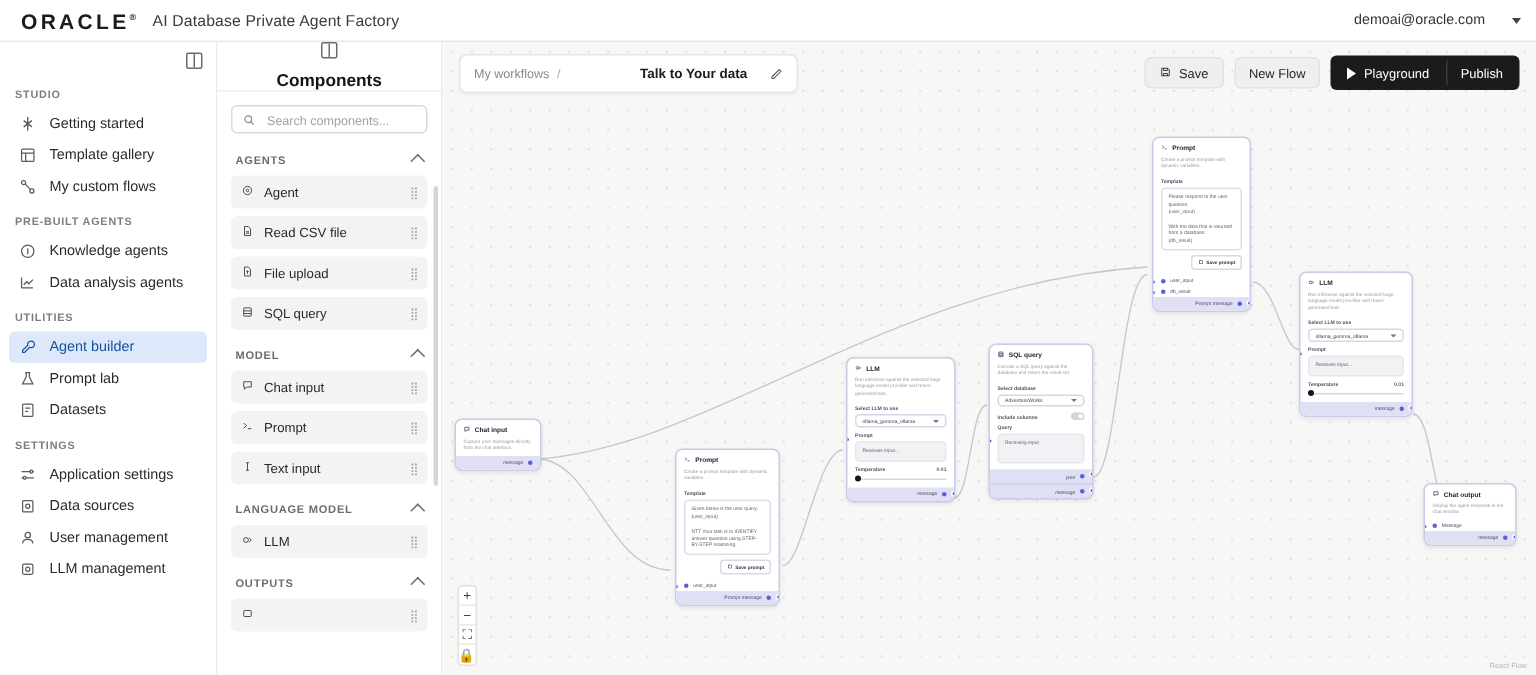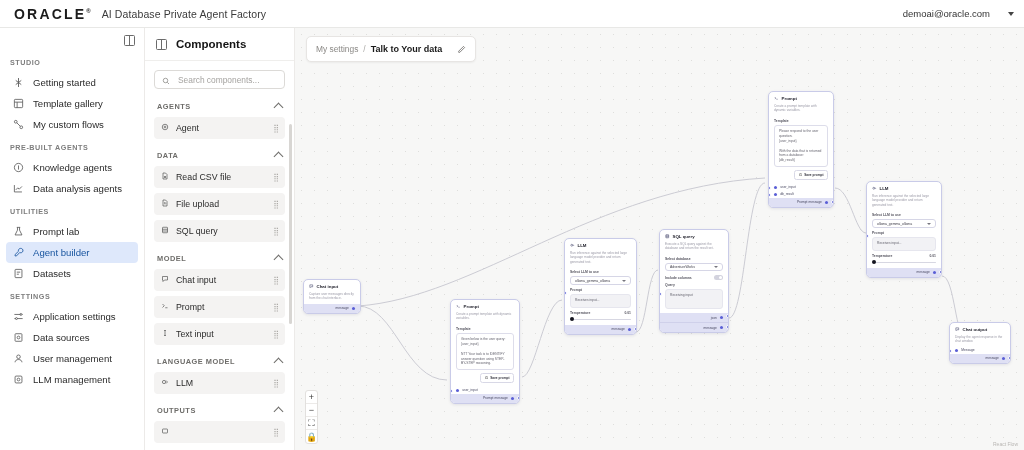--- a/index.html
+++ b/index.html
@@ -54,21 +54,21 @@
   .ni { width:12px; height:12px; display:flex; align-items:center; justify-content:center; color:#5a5a5a; flex:0 0 12px; }
   .ni svg { display:block; }
   
   .components {
     width:150px; flex:0 0 150px; background:#fff;
     border-right:1px solid #eceae8; display:flex; flex-direction:column;
     position:relative;
   }
   .comp-head {
     display:flex; align-items:center; gap:9px; height:33px;
-    padding:0 11px; border-bottom:1px solid #efeeec;
+    padding:0 11px; border-bottom:1px solid #efeeec;flex-direction:column;
   }
   .comp-head-title { font-size:11.5px; font-weight:700; color:#141414; }
   .search-wrap { padding:9px 9px 6px 9px; }
   .search-box {
     display:flex; align-items:center; gap:6px; height:19px;
     border:1px solid #dcdad7; border-radius:4px; padding:0 7px; background:#fff;
   }
   .search-box input {
     border:0; outline:0; width:100%; font-size:8.4px; color:#2d2d2d;
     background:transparent; font-family:"Liberation Sans", sans-serif;
@@ -101,21 +101,21 @@
     background-size:13px 13px;
   }
   .breadcrumb-card {
     position:absolute; left:11px; top:8px; z-index:12;
     background:#fff; border:1px solid #e7e5e3; border-radius:5px;
     height:26px; display:flex; align-items:center; gap:5px; padding:0 9px;
     box-shadow:0 1px 2px rgba(0,0,0,.05);
   }
   .bc-muted { font-size:8.4px; color:#8b8986; }
   .bc-sep { font-size:8.4px; color:#aaa8a5; }
-  .bc-strong { font-size:9px; font-weight:700; color:#1a1a1a; }
+  .bc-strong { font-size:9px; font-weight:700; color:#1a1a1a;margin-left:48px; }
   .bc-edit { margin-left:10px; color:#5d5b58; display:flex; }
   .toolbar-right { position:absolute; right:11px; top:9px; z-index:12; display:flex; align-items:center; gap:7px; }
   .btn-ghost {
     height:21px; display:flex; align-items:center; gap:5px; padding:0 9px;
     background:#f0efee; border:1px solid #e4e2e0; border-radius:4px;
     font-size:8.6px; color:#272727; cursor:pointer;
   }
   .btn-group {
     display:flex; align-items:center; background:#1b1b1b; border-radius:4px;
     padding:2px; gap:2px;
@@ -247,35 +247,35 @@
       <span class="ni">
           <svg width="11" height="11" viewBox="0 0 16 16" fill="none" stroke="currentColor" stroke-width="1.2">
             <path d="M2 13V3M2 13h11"></path>
             <path d="M4 10l3-3 2 2 4-4"></path>
           </svg>
         </span>
       <span>Data analysis agents</span>
     </div>
 
     <div class="nav-group-label">UTILITIES</div>
+    <div class="nav-item active">
+      <span class="ni">
+          <svg width="11" height="11" viewBox="0 0 16 16" fill="none" stroke="currentColor" stroke-width="1.2">
+            <path d="M11 2a3.2 3.2 0 00-3 4.2L3 11v2h2l4.8-5A3.2 3.2 0 1011 2z"></path>
+          </svg>
+        </span>
+      <span>Agent builder</span>
+    </div>
     <div class="nav-item">
       <span class="ni">
           <svg width="11" height="11" viewBox="0 0 16 16" fill="none" stroke="currentColor" stroke-width="1.2">
             <path d="M6.5 2v4L3 13h10L9.5 6V2M5.5 2h5"></path>
           </svg>
         </span>
       <span>Prompt lab</span>
-    </div>
-    <div class="nav-item active">
-      <span class="ni">
-          <svg width="11" height="11" viewBox="0 0 16 16" fill="none" stroke="currentColor" stroke-width="1.2">
-            <path d="M11 2a3.2 3.2 0 00-3 4.2L3 11v2h2l4.8-5A3.2 3.2 0 1011 2z"></path>
-          </svg>
-        </span>
-      <span>Agent builder</span>
     </div>
     <div class="nav-item">
       <span class="ni">
           <svg width="11" height="11" viewBox="0 0 16 16" fill="none" stroke="currentColor" stroke-width="1.2">
             <rect x="3" y="2" width="10" height="12" rx="1"></rect>
             <path d="M5.5 6h5M5.5 9h3"></path>
           </svg>
         </span>
       <span>Datasets</span>
     </div>
@@ -342,24 +342,20 @@
       </div>
       <div class="comp-item">
         <span><svg width="8" height="8" viewBox="0 0 16 16" fill="none" stroke="#4a4a4a" stroke-width="1.3">
               <circle cx="8" cy="8" r="5.5"></circle>
               <circle cx="8" cy="8" r="1.8"></circle>
             </svg></span>
         <span>Agent</span>
         <span class="grip">⣿</span>
       </div>
 
-      <div class="sec-head">
-        <span>DATA</span>
-        <span class="chev"></span>
-      </div>
       <div class="comp-item">
         <span><svg width="8" height="8" viewBox="0 0 16 16" fill="none" stroke="#4a4a4a" stroke-width="1.3">
               <path d="M4 2h5l3 3v9H4z"></path>
               <path d="M6 9h4M6 11h4"></path>
             </svg></span>
         <span>Read CSV file</span>
         <span class="grip">⣿</span>
       </div>
       <div class="comp-item">
         <span><svg width="8" height="8" viewBox="0 0 16 16" fill="none" stroke="#4a4a4a" stroke-width="1.3">
@@ -428,30 +424,51 @@
         <span class="grip">⣿</span>
       </div>
     </div>
     <div class="comp-scrollbar"></div>
   </aside>
 
   <main class="canvas">
     <div class="canvas-dots"></div>
 
     <div class="breadcrumb-card">
-      <span class="bc-muted">My settings</span>
+      <span class="bc-muted">My workflows</span>
       <span class="bc-sep">/</span>
       <span class="bc-strong">Talk to Your data</span>
       <span class="bc-edit">
           <svg width="9" height="9" viewBox="0 0 16 16" fill="none" stroke="currentColor" stroke-width="1.3">
             <path d="M11.5 2.5l2 2L5 13H3v-2z"></path>
           </svg>
         </span>
     </div>
 
+    <div class="toolbar-right">
+      <div class="btn-ghost">
+        <span><svg width="8" height="8" viewBox="0 0 16 16" fill="none" stroke="#333" stroke-width="1.3">
+              <path d="M3 3h8l2 2v8H3z"></path>
+              <path d="M5.5 3v3h5V3M5.5 13v-3h5v3"></path>
+            </svg></span>
+        <span>Save</span>
+      </div>
+      <div class="btn-ghost">
+        <span>New Flow</span>
+      </div>
+      <div class="btn-group">
+        <div class="btn-dark">
+          <span class="play-tri"></span>
+          <span>Playground</span>
+        </div>
+        <div class="btn-dark">
+          <span>Publish</span>
+        </div>
+      </div>
+    </div>
 
     <svg class="edges" viewBox="0 0 729 422" preserveAspectRatio="none">
       <g fill="none" stroke="#c6c6cf" stroke-width="0.9">
         <path d="M63 278 C 100 278, 110 352, 152 352"></path>
         <path d="M63 278 C 180 270, 300 160, 470 150"></path>
         <path d="M227 349 C 240 349, 250 272, 267 272"></path>
         <path d="M341 304 C 352 304, 352 242, 363 242"></path>
         <path d="M434 290 C 450 290, 452 155, 470 155"></path>
         <path d="M540 160 C 555 160, 560 205, 571 205"></path>
         <path d="M647 248 C 660 248, 660 312, 672 312"></path>

